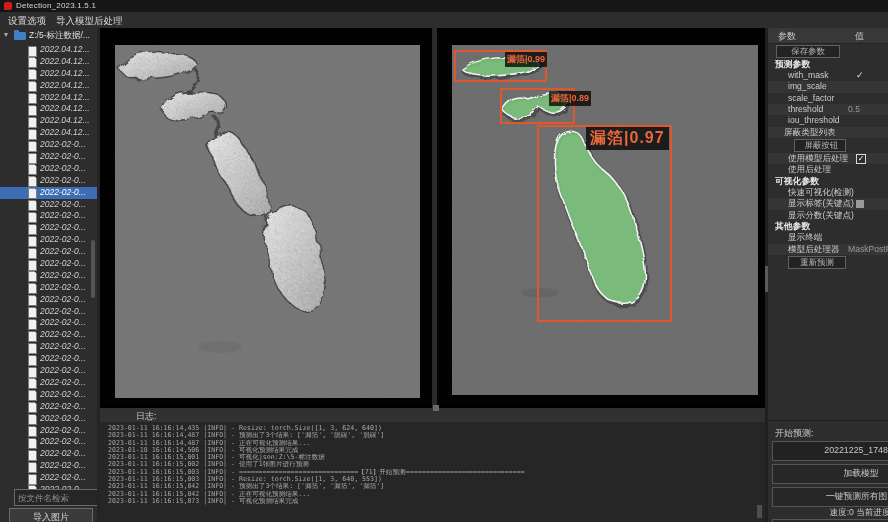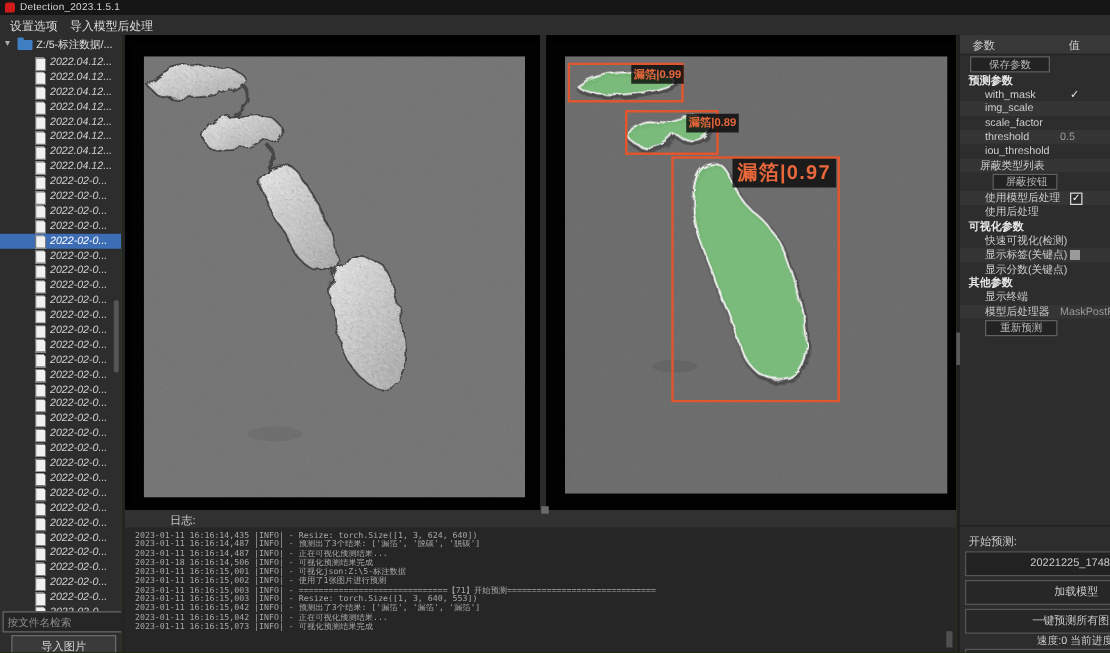--- a/index.html
+++ b/index.html
@@ -24,21 +24,21 @@
   #foldericon:before{content:"";position:absolute;left:0;top:-2px;width:5px;height:2px;background:#3f80c4;border-radius:1px 1px 0 0;}
   #rootlabel{position:absolute;left:29px;top:0px;font-size:8.5px;color:#e0e0e0;width:66px;overflow:hidden;white-space:nowrap;}
   #treelist{position:absolute;left:0;top:16px;width:97px;height:470px;overflow:hidden;}
   .tree-item{position:relative;height:11.9px;line-height:11.9px;white-space:nowrap;font-style:italic;}
   .tree-item.selected{background:#3d6eb5;}
   .file-icon{position:absolute;left:28px;top:1.5px;width:7px;height:9px;background:#f1f1f1;border:0.5px solid #7a7a7a;
              clip-path:polygon(0 0,75% 0,100% 25%,100% 100%,0 100%);}
   .tree-label{position:absolute;left:40px;top:0;font-size:8.5px;color:#cfcfcf;width:54px;overflow:hidden;}
   .tree-item.selected .tree-label{color:#ffffff;}
   #treescroll{left:91px;top:240px;width:4px;height:58px;background:#555;border-radius:2px;}
-  #searchinput{left:2px;top:489px;width:90px;height:15px;background:#262626;border:1px solid #6a6a6a;
+  #searchinput{left:14px;top:489px;width:90px;height:15px;background:#262626;border:1px solid #6a6a6a;
                color:#cfcfcf;font-size:8.5px;padding:0 3px;font-family:inherit;}
   #searchinput::placeholder{color:#8d8d8d;}
   #importbtn{left:9px;top:508px;width:82px;height:18px;background:#3a3a3a;border:1px solid #6a6a6a;
              color:#d2d2d2;font-size:9px;text-align:center;line-height:16px;}
 
   
   #split-left{left:97px;top:28px;width:3px;height:494px;background:#242424;}
   #split-right{left:765px;top:28px;width:3px;height:494px;background:#202020;}
   #split-right-thumb{left:765px;top:266px;width:3px;height:26px;background:#5a5a5a;}
 

